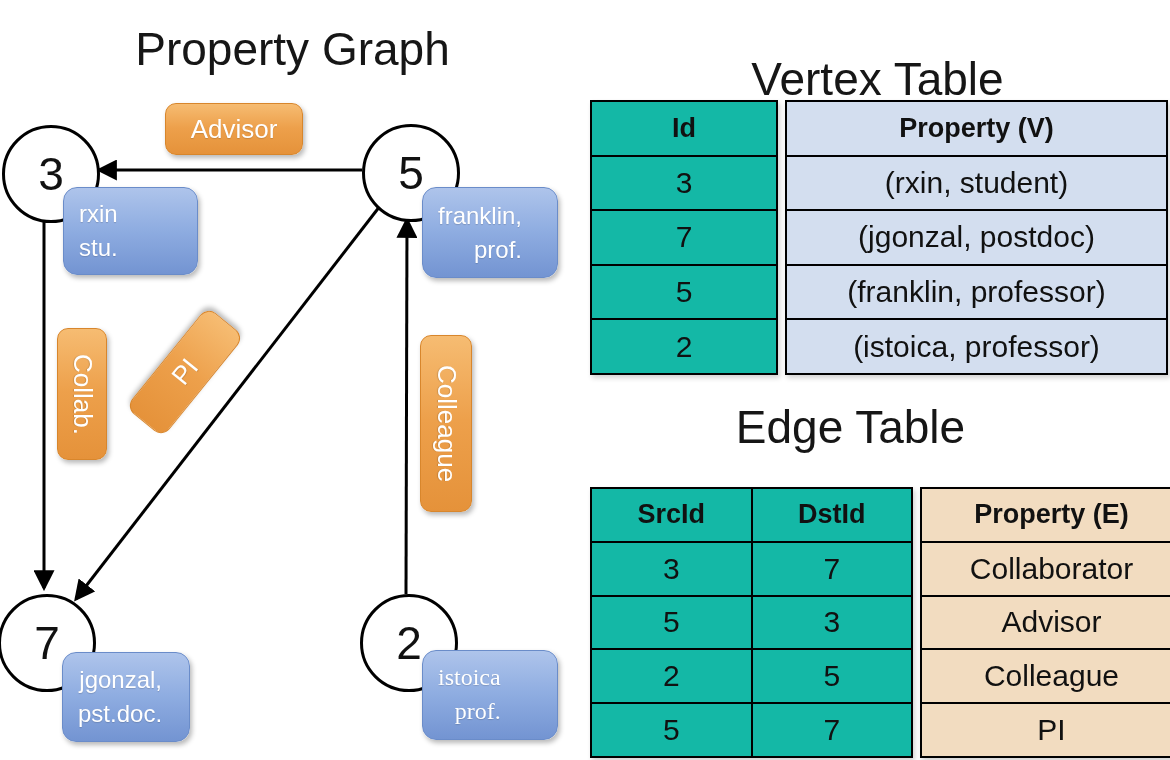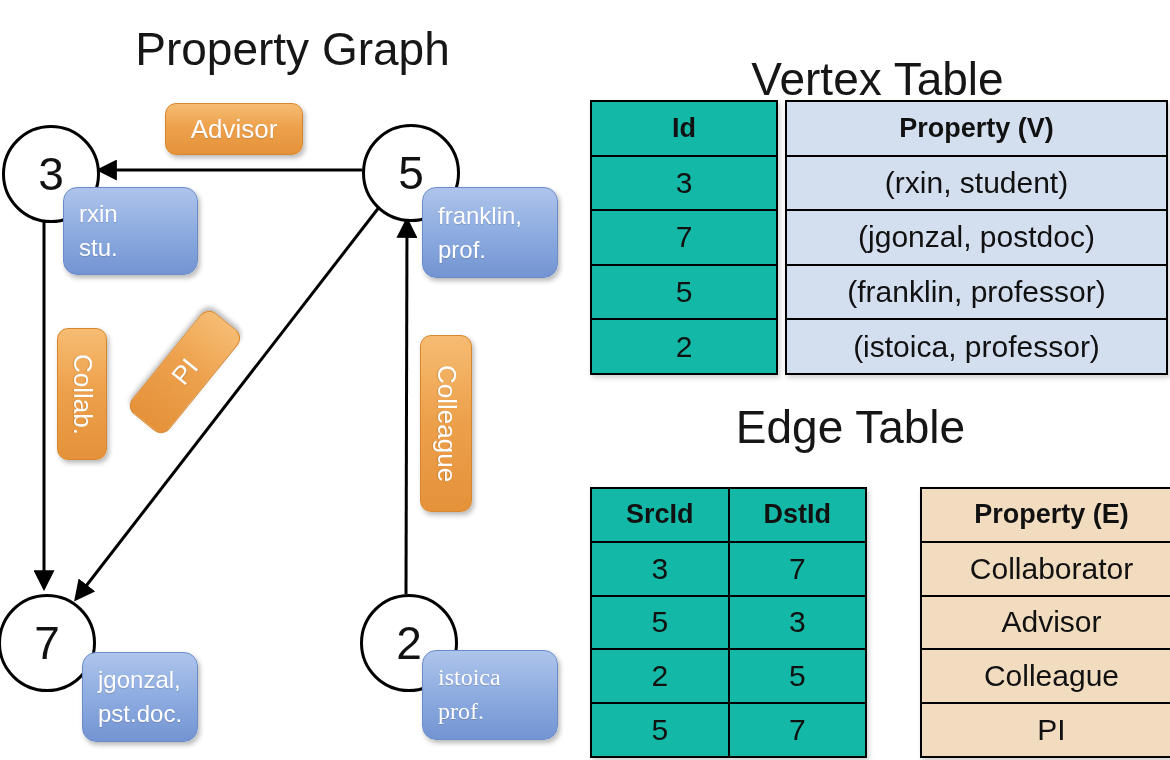--- a/index.html
+++ b/index.html
@@ -34,20 +34,21 @@
     border:1px solid #d8862c;
     font-size:26px;
   }
   .pill.blue{
     background:linear-gradient(to bottom,#aec4eb 0%,#8fade1 48%,#7394d2 100%);
     border:1px solid #6a8cc9;
     border-radius:14px;
     font-size:24px;line-height:1.4;
     justify-content:flex-start;align-items:center;
     padding:6px 15px;
+    text-align:right;
   }
   .pill.vertical{
     writing-mode:vertical-rl;text-orientation:mixed;
   }
   .pill.pi{
     transform:rotate(-141deg);
     background:linear-gradient(to top,#f6bc72 0%,#eda04b 48%,#e5923a 100%);
   }
   
   .tbox{
@@ -109,21 +110,21 @@
       <div>rxin</div>
       <div>stu.</div>
     </div>
   </div>
   <div class="pill blue" style="left:422px;top:187px;width:136px;height:91px;">
     <div>
       <div>franklin,</div>
       <div>prof.</div>
     </div>
   </div>
-  <div class="pill blue" style="left:62px;top:652px;width:116px;height:90px;margin-left:20px;">
+  <div class="pill blue" style="left:62px;top:652px;width:128px;height:90px;">
     <div>
       <div>jgonzal,</div>
       <div>pst.doc.</div>
     </div>
   </div>
   <div class="pill blue" style="left:422px;top:650px;width:136px;height:90px;font-family:Liberation Serif, serif;">
     <div>
       <div>istoica</div>
       <div>prof.</div>
     </div>
@@ -143,21 +144,21 @@
 <div class="tbox bluecol" style="left:785px;top:100px;width:383px;height:275px;">
   <div class="cell th">Property (V)</div>
   <div class="cell">(rxin, student)</div>
   <div class="cell">(jgonzal, postdoc)</div>
   <div class="cell">(franklin, professor)</div>
   <div class="cell">(istoica, professor)</div>
 </div>
 
 <div class="title" style="left:558px;top:400px;width:585px;">Edge Table</div>
 
-<div class="tbox idpair" style="left:590px;top:487px;width:277px;height:271px;">
+<div class="tbox idpair" style="left:590px;top:487px;width:323px;height:271px;">
   <div class="subcol">
     <div class="cell th">SrcId</div>
     <div class="cell">3</div>
     <div class="cell">5</div>
     <div class="cell">2</div>
     <div class="cell">5</div>
   </div>
   <div class="subcol">
     <div class="cell th">DstId</div>
     <div class="cell">7</div>

